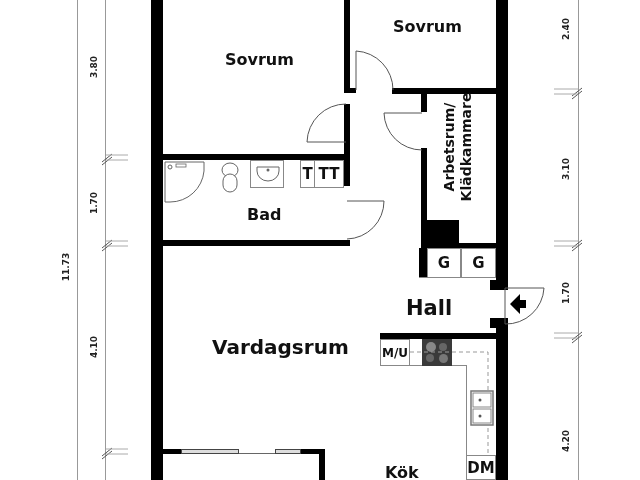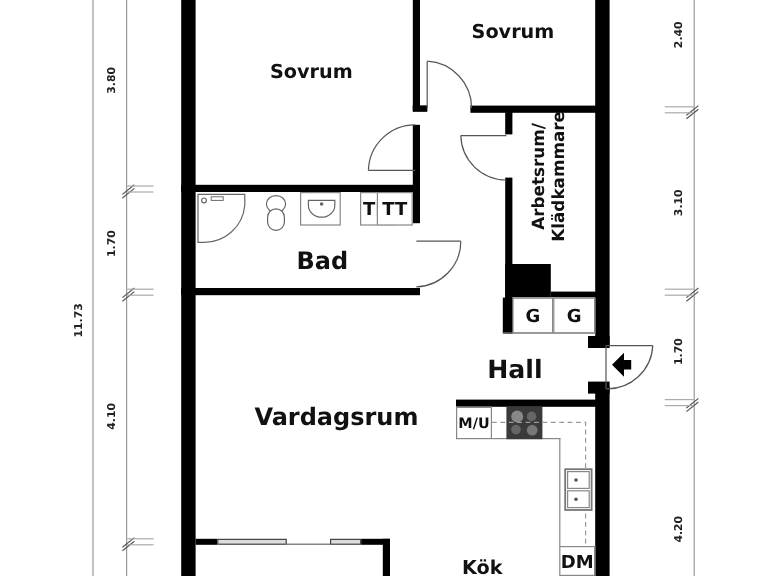--- a/index.html
+++ b/index.html
@@ -185,16 +185,16 @@
 
 <div class="wall" style="left:163px; top:449px; width:18px; height:5px;"></div>
 <div class="abs" style="left:181px; top:449px; width:58px; height:5px; background:#ddd; border:1px solid #444; box-sizing:border-box;"></div>
 <div class="thin" style="left:239px; top:453px; width:36px; height:1px; background:#666;"></div>
 <div class="abs" style="left:275px; top:449px; width:26px; height:5px; background:#ddd; border:1px solid #444; box-sizing:border-box;"></div>
 <div class="wall" style="left:301px; top:449px; width:24px; height:5px;"></div>
 <div class="wall" style="left:319px; top:449px; width:6px; height:31px;"></div>
 
 <div class="label" style="left:225px; top:50px; font-size:16px;">Sovrum</div>
 <div class="label" style="left:393px; top:17px; font-size:16px;">Sovrum</div>
-<div class="label" style="left:247px; top:205px; font-size:20px;">Bad</div>
+<div class="label" style="left:247px; top:205px; font-size:16px;">Bad</div>
 <div class="label" style="left:406px; top:296px; font-size:21px;">Hall</div>
 <div class="label" style="left:212px; top:335px; font-size:20px;">Vardagsrum</div>
 <div class="label" style="left:385px; top:463px; font-size:16px;">Kök</div>
 
 </body></html>

